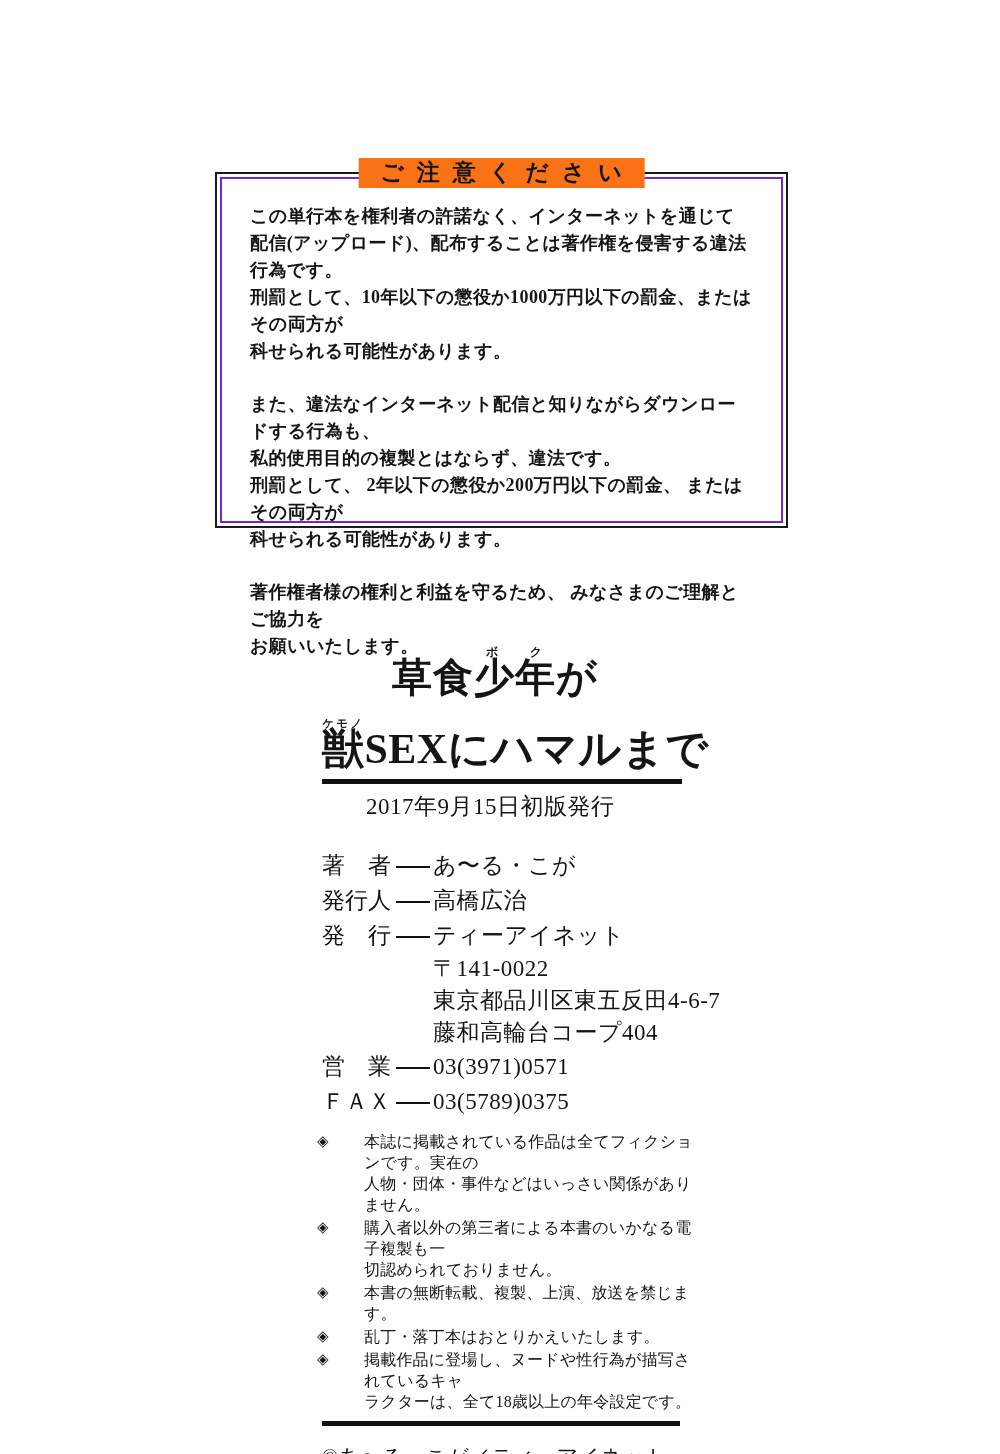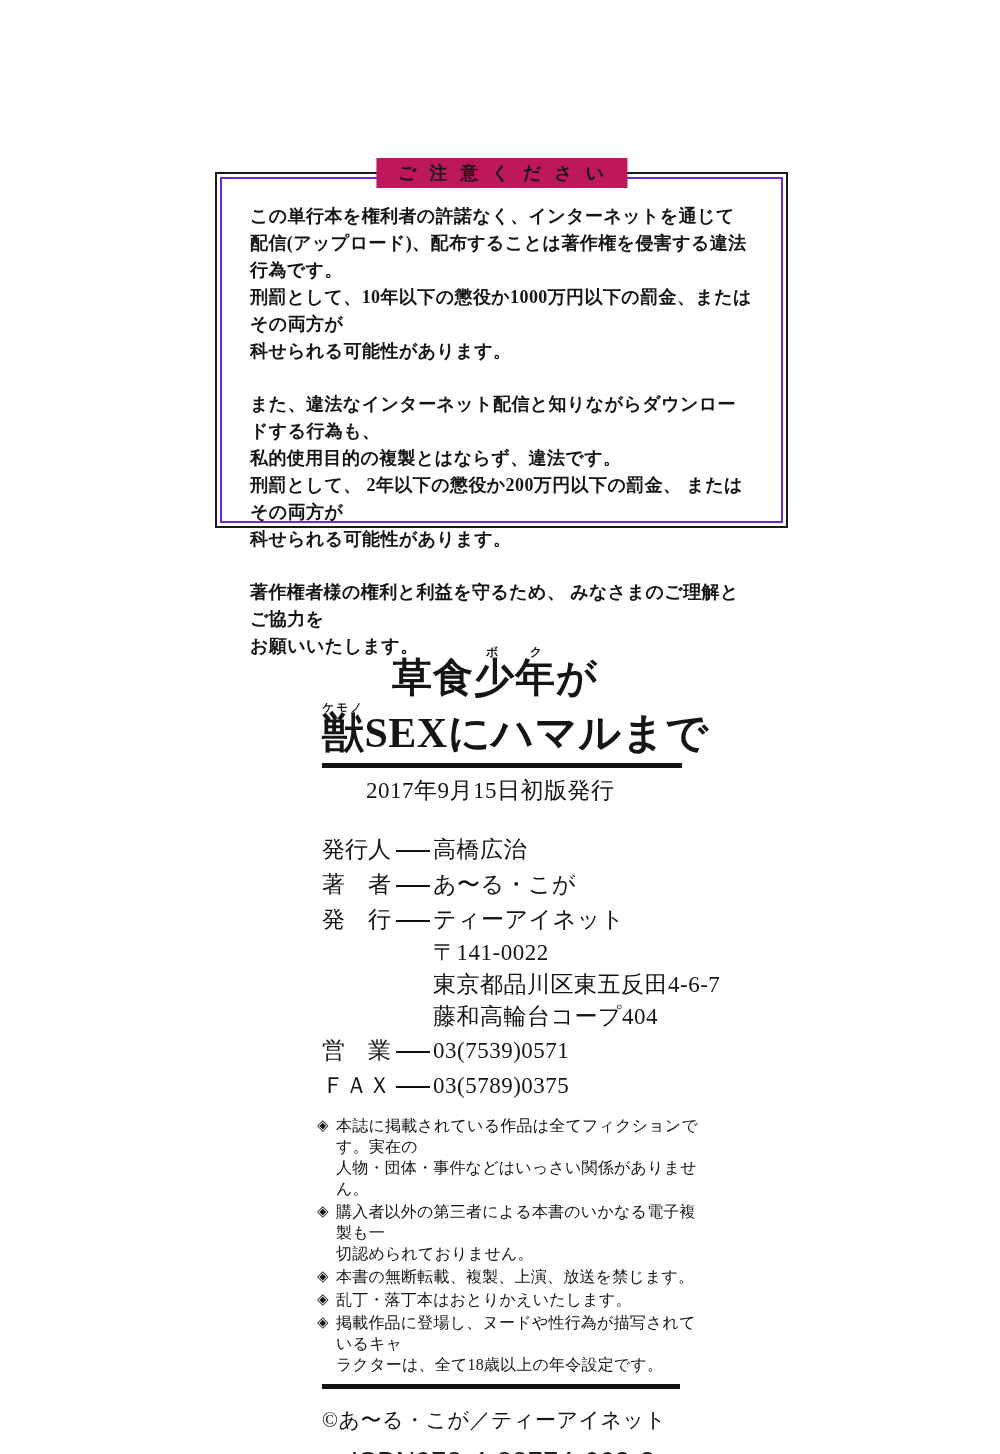--- a/index.html
+++ b/index.html
@@ -12,49 +12,49 @@
   .notice-box{
     position:absolute;left:215px;top:172px;width:573px;height:356px;
     border:2px solid #1a1a1a;padding:3px;box-sizing:border-box;
   }
   .notice-inner{
     border:2px solid #6d28d9;width:100%;height:100%;box-sizing:border-box;
     padding:24px 28px 0 28px;
   }
   .notice-title{
     position:absolute;top:-16px;left:50%;transform:translateX(-50%);
-    background:#be185d;padding:0 10px 0 22px;font-size:18px;font-weight:bold;
+    background:#f97316;padding:0 10px 0 22px;font-size:23px;font-weight:bold;
     letter-spacing:13px;white-space:nowrap;line-height:30px;
   }
   .notice-para{
     margin:0 0 26px 0;font-size:18px;font-weight:bold;line-height:27px;
     white-space:pre-line;letter-spacing:0.4px;
   }
   .notice-para.last{margin-bottom:0;}
   
   .colophon{position:absolute;left:322px;top:646px;width:362px;}
   .book-title{font-weight:bold;line-height:1;}
   .bt-line1{font-size:40px;margin-left:70px;letter-spacing:1px;font-family:Liberation Serif, serif;}
-  .bt-line2{font-size:42px;margin-top:4px;letter-spacing:0.5px;white-space:nowrap;}
+  .bt-line2{font-size:42px;margin-top:20px;letter-spacing:0.5px;white-space:nowrap;}
   ruby{ruby-position:over;}
   rt{font-size:12px;font-weight:bold;letter-spacing:2px;}
   .bt-line2 rt{font-size:11px;}
   .title-rule{border:none;border-top:5px solid #111;margin:9px 0 0 0;width:360px;}
   .edition{font-size:23px;margin-top:7px;letter-spacing:0.5px;margin-left:44px;}
   .credits{margin-top:26px;font-size:23px;}
   .credit-row{height:35px;display:flex;align-items:center;}
   .credit-label{display:inline-block;width:70px;white-space:nowrap;}
   .credit-dash{display:inline-block;width:34px;border-top:2px solid #111;margin:2px 3px 0 4px;flex:0 0 34px;}
   .credit-value{white-space:nowrap;letter-spacing:0.5px;}
   .address-row{height:32px;line-height:32px;padding-left:111px;white-space:nowrap;letter-spacing:0.5px;}
   
   .notes{margin:12px 0 0 -5px;font-size:16px;line-height:21px;width:385px;}
   .note-item{display:flex;margin-top:2px;}
   .note-bullet{flex:0 0 19px;width:19px;font-family:"DejaVu Sans",sans-serif;font-size:15px;line-height:21px;}
-  .note-text{white-space:pre-line;letter-spacing:0.2px;}
+  .note-text{white-space:pre-line;letter-spacing:0.2px;margin-left:28px;}
   .thick-rule{border:none;border-top:5px solid #111;margin:9px 0 0 0;width:358px;}
   .copyright{font-size:21px;margin-top:17px;letter-spacing:0.5px;}
   .isbn{
     font-family:"Liberation Sans","DejaVu Sans",sans-serif;
     font-size:27px;margin-top:13px;text-align:center;letter-spacing:0.5px;color:#222;
   }
 </style>
 </head>
 <body>
 
@@ -82,41 +82,41 @@
       <div class="bt-line1"><span>草食</span><ruby><span>少年</span><rt>ボク</rt></ruby><span>が</span></div>
       <div class="bt-line2"><ruby><span>獣</span><rt>ケモノ</rt></ruby><span>SEXにハマルまで</span></div>
     </div>
 
     <hr class="title-rule">
 
     <div class="edition">2017年9月15日初版発行</div>
 
     <div class="credits">
       <div class="credit-row">
+        <span class="credit-label">著　者</span>
+        <span class="credit-dash"></span>
+        <span class="credit-value">あ〜る・こが</span>
+      </div>
+      <div class="credit-row">
         <span class="credit-label">発行人</span>
         <span class="credit-dash"></span>
         <span class="credit-value">高橋広治</span>
-      </div>
-      <div class="credit-row">
-        <span class="credit-label">著　者</span>
-        <span class="credit-dash"></span>
-        <span class="credit-value">あ〜る・こが</span>
       </div>
       <div class="credit-row">
         <span class="credit-label">発　行</span>
         <span class="credit-dash"></span>
         <span class="credit-value">ティーアイネット</span>
       </div>
       <div class="address-row">〒141-0022</div>
       <div class="address-row">東京都品川区東五反田4-6-7</div>
       <div class="address-row">藤和高輪台コープ404</div>
       <div class="credit-row">
         <span class="credit-label">営　業</span>
         <span class="credit-dash"></span>
-        <span class="credit-value">03(7539)0571</span>
+        <span class="credit-value">03(3971)0571</span>
       </div>
       <div class="credit-row">
         <span class="credit-label">ＦＡＸ</span>
         <span class="credit-dash"></span>
         <span class="credit-value">03(5789)0375</span>
       </div>
     </div>
 
     <div class="notes">
       <div class="note-item">

